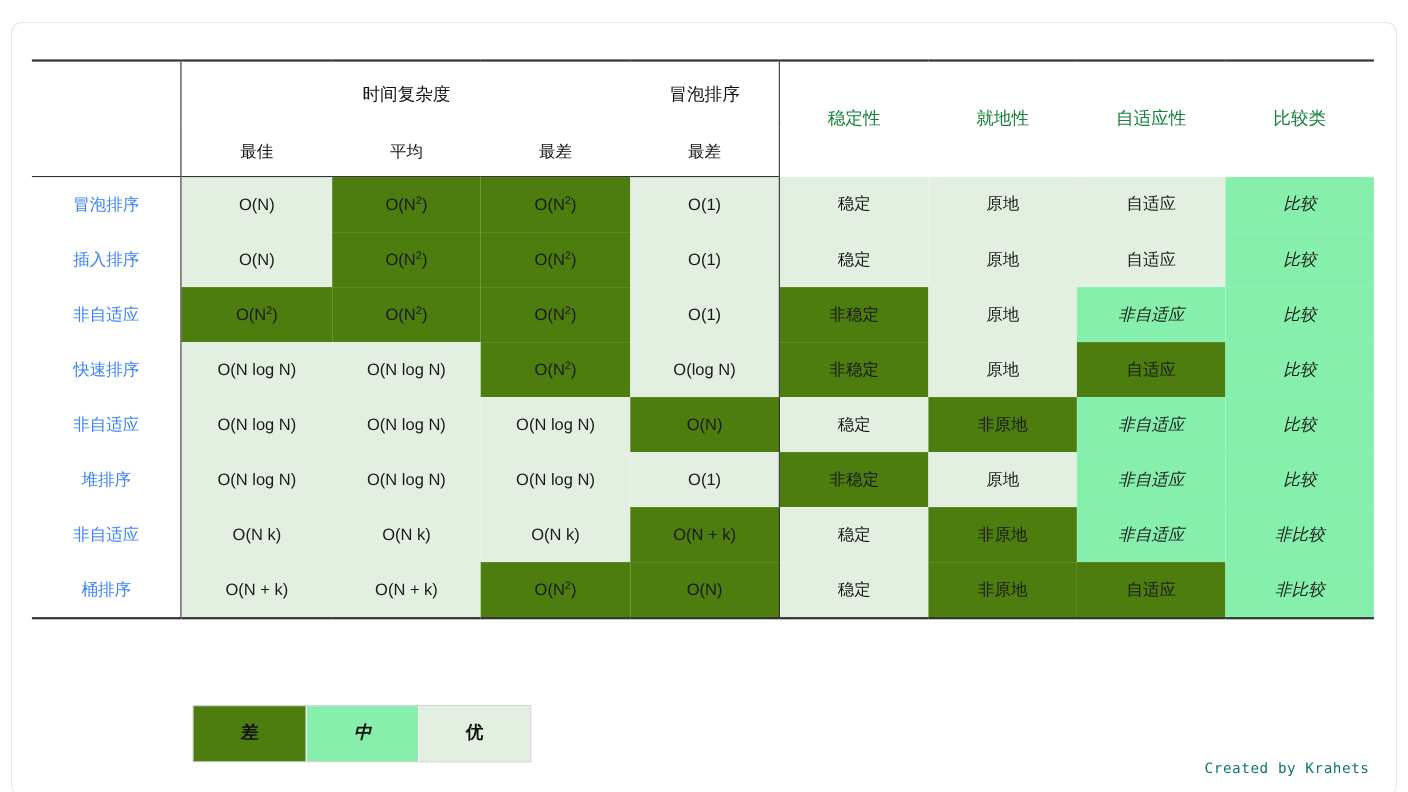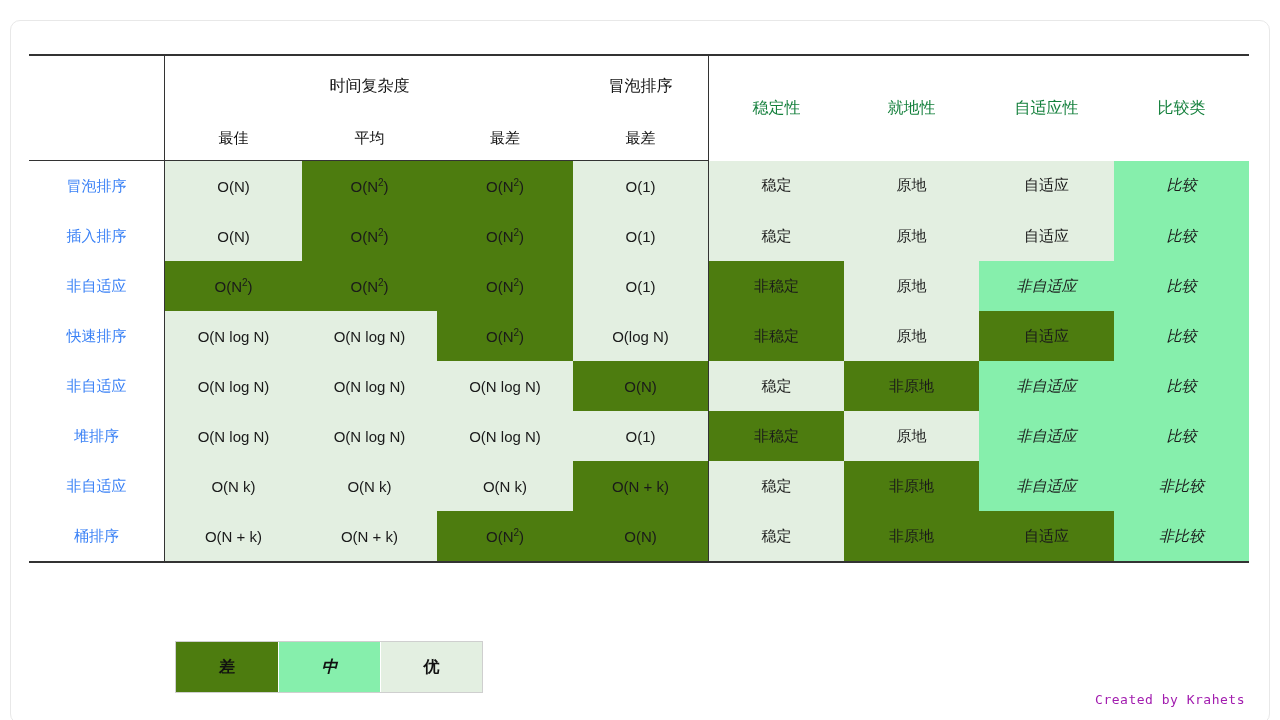--- a/index.html
+++ b/index.html
@@ -112,21 +112,21 @@
     box-sizing: border-box;
   }
   .legend .sep { border-left: 1px solid #ffffff; }
 
   .credit {
     position: absolute;
     right: 24px;
     bottom: 16px;
     font-family: "DejaVu Sans Mono", monospace;
     font-size: 13px;
-    color: #a21caf;
+    color: #0f766e;
     letter-spacing: 0.5px;
   }
 </style>
 </head>
 <body>
 
 <div id="page">
   <div class="card">
 
     <table class="cmp">

